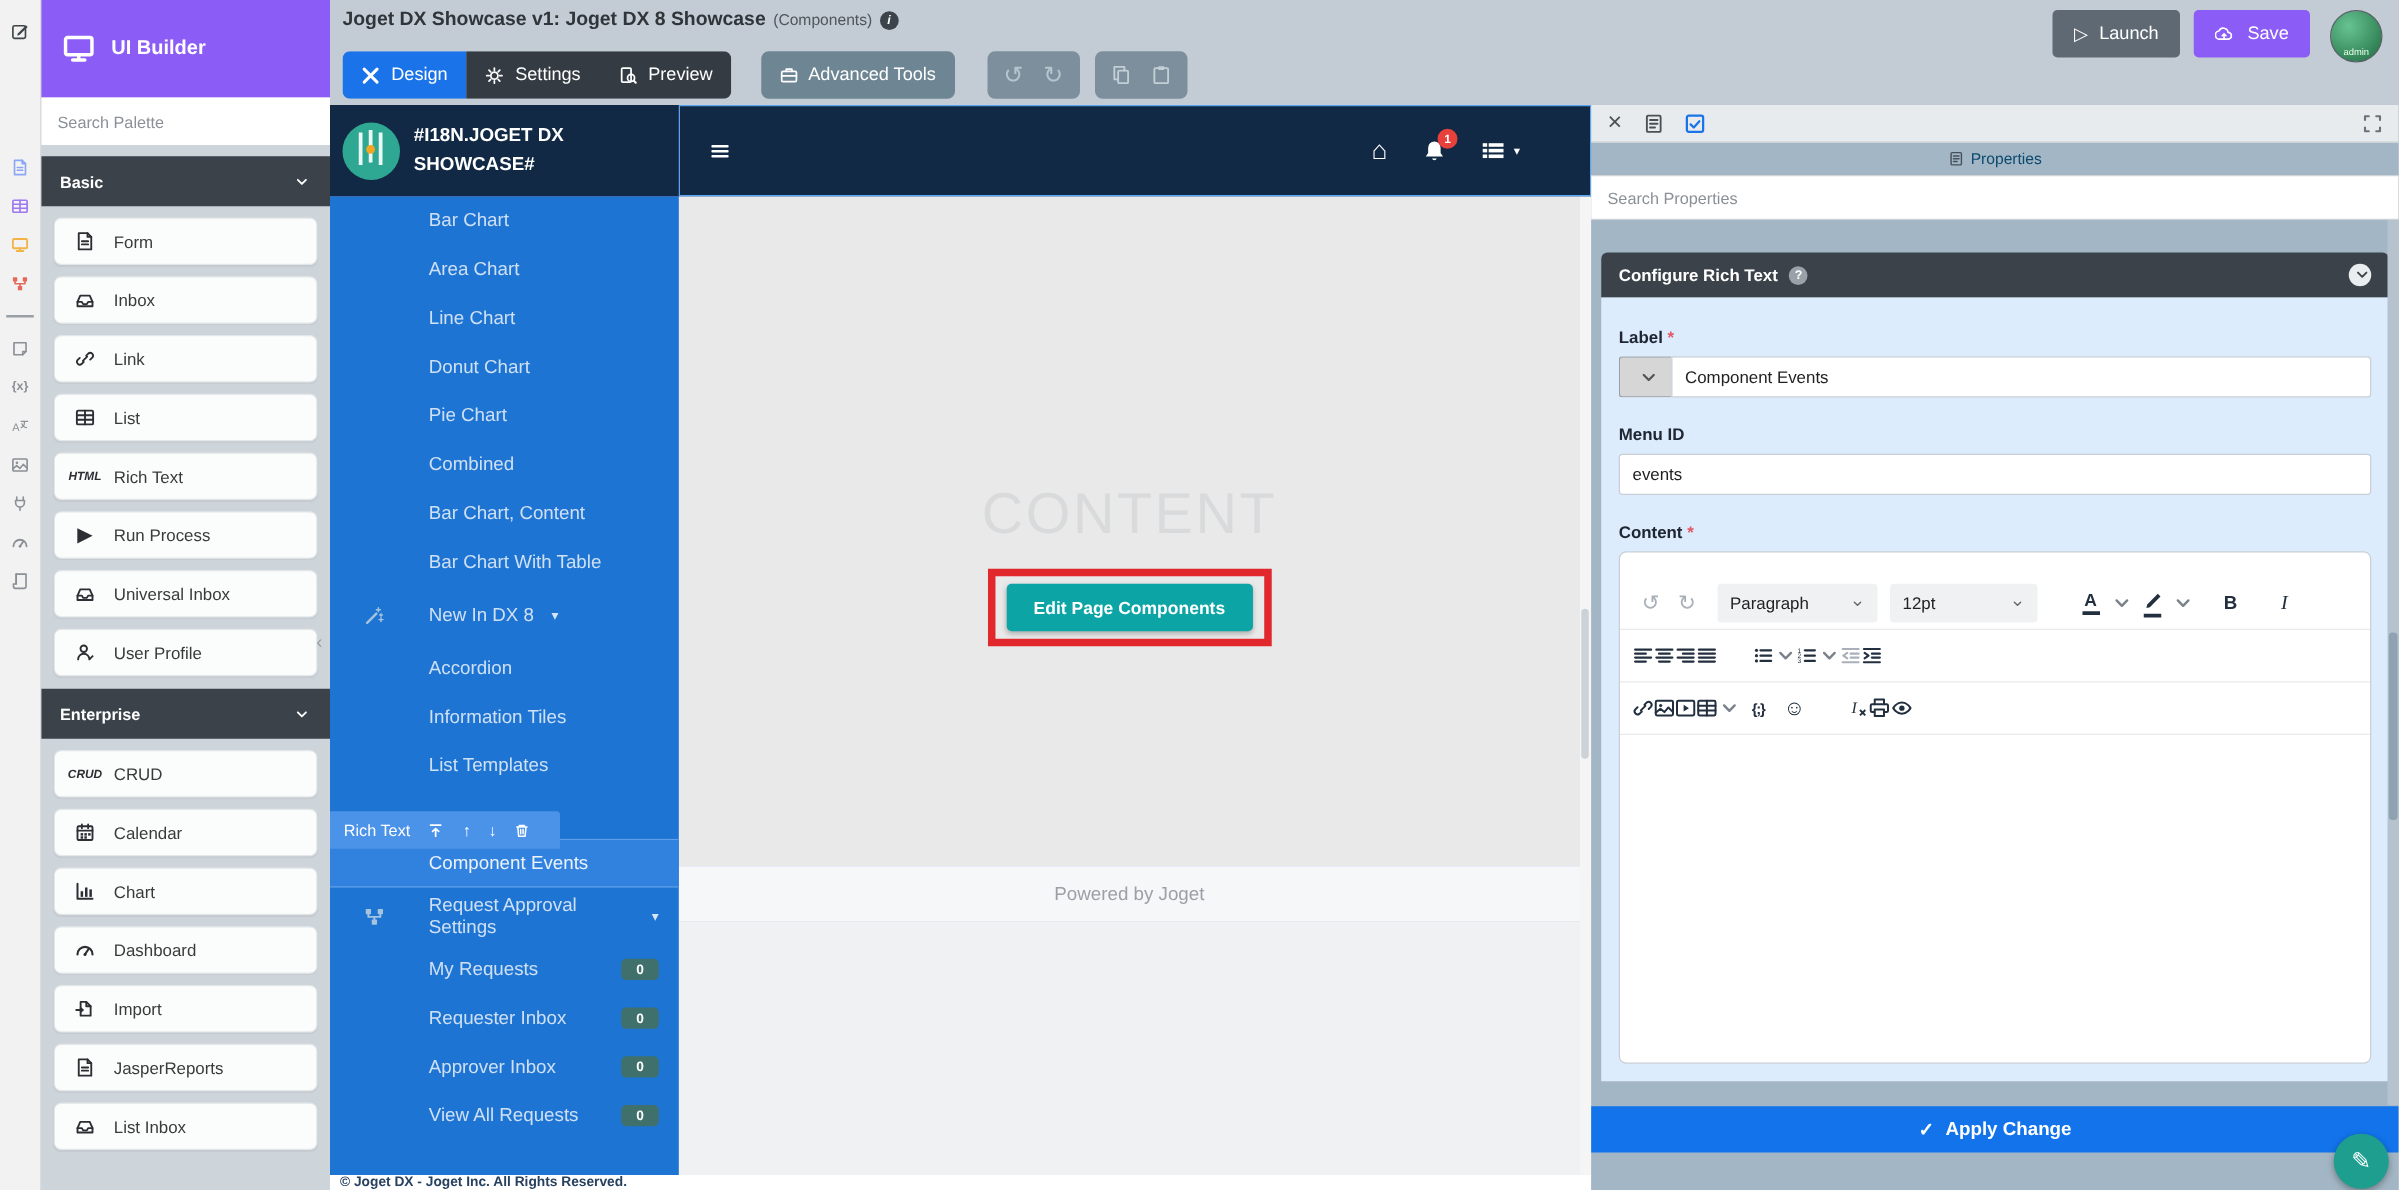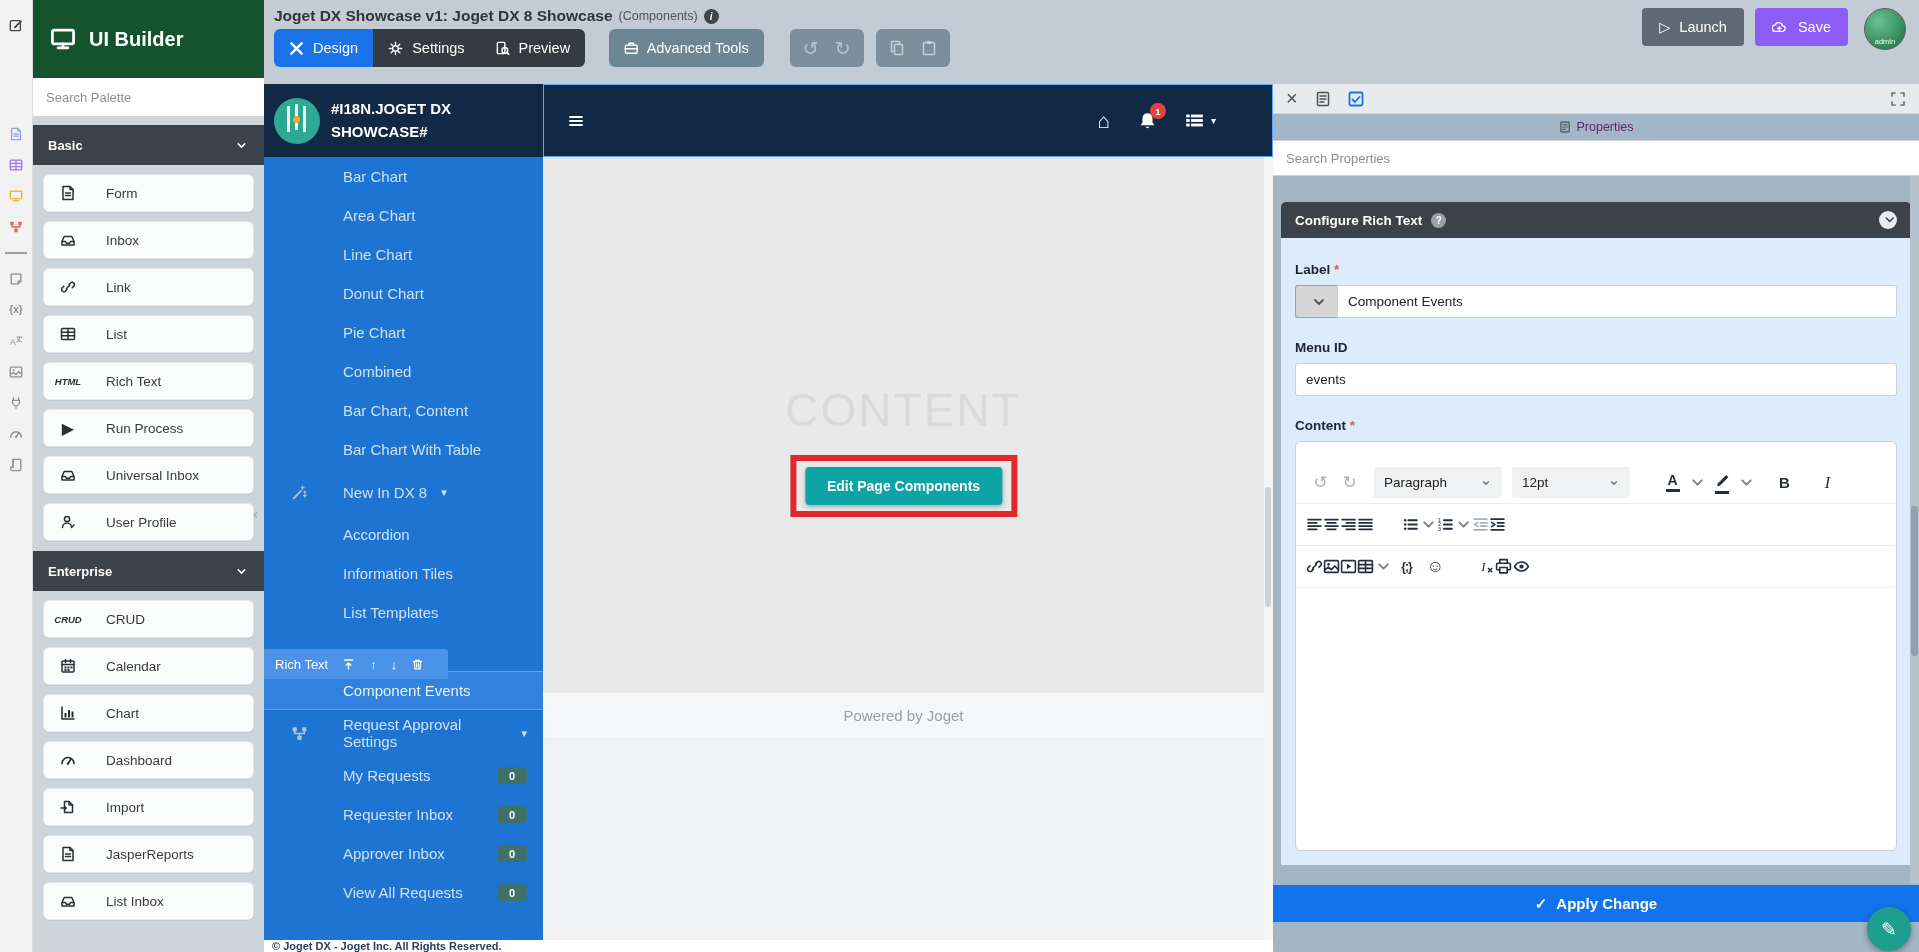--- a/index.html
+++ b/index.html
@@ -8,39 +8,39 @@
 #root{position:relative;width:1919px;height:952px;overflow:hidden;background:#c3ccd4}
 svg{display:block}
 
 .rail{position:absolute;left:0;top:0;width:33px;height:952px;background:#f2f2f2;border-right:1px solid #dcdcdc;display:flex;flex-direction:column;align-items:center;padding-top:16px;gap:13px;z-index:8}
 .ric{width:18px;height:18px;display:flex;align-items:center;justify-content:center;font-size:14px;line-height:1}
 .ric:first-child{margin-bottom:78px}
 .ric .t{font-size:10px;font-weight:bold}
 .rdiv{width:22px;border-top:2px solid #9aa0a6;margin:3px 0}
 
 .palette{position:absolute;left:33px;top:0;width:231px;height:952px;background:#ced5da;overflow:hidden;z-index:8}
-.phead{height:78px;background:#14532d;color:#fff;display:flex;align-items:center;gap:13px;padding:0 17px;font-size:20px;font-weight:bold}
+.phead{height:78px;background:#8b5cf6;color:#fff;display:flex;align-items:center;gap:13px;padding:0 17px;font-size:16px;font-weight:bold}
 .phead .mic{color:#fff}
 .psearch input{width:100%;height:38px;border:0;padding:0 13px;font-size:13px;outline:none;color:#333}
 .psearch input::placeholder{color:#8a9096}
 .sechead{height:40px;background:#3b4249;color:#fff;display:flex;align-items:center;justify-content:space-between;padding:0 15px;font-size:13px;font-weight:bold;margin-top:9px}
 .sechead .chev{color:#fff}
 .cards{padding:9px 10px 1px;display:flex;flex-direction:column;gap:9px}
-.card{height:38px;background:#fbfcfc;border:1px solid #e4e7e9;border-radius:6px;display:flex;align-items:center;padding:0 10px;gap:24px;font-size:13.5px;color:#3a3a3a;box-shadow:0 1px 1px rgba(0,0,0,.05)}
+.card{height:38px;background:#fbfcfc;border:1px solid #e4e7e9;border-radius:6px;display:flex;align-items:center;padding:0 10px;gap:9px;font-size:13.5px;color:#3a3a3a;box-shadow:0 1px 1px rgba(0,0,0,.05)}
 .card .cic{width:28px;display:flex;justify-content:center;align-items:center;font-size:16px;color:#2b2f33}
 .cic.txt{font-size:9.5px;font-style:italic;font-weight:bold;color:#2b2f33}
 .collapse{position:absolute;left:253px;top:505px;color:#9aa0a6;font-size:15px;z-index:9}
 
 .topbar{position:absolute;left:264px;top:0;width:1655px;height:84px;display:flex;justify-content:space-between;z-index:7}
 .tleft{padding:7px 0 0 10px}
 .apptitle{display:flex;align-items:center;gap:6px;font-size:15.5px;font-weight:bold;color:#303539}
 .pub{font-size:12.5px;font-weight:normal;color:#4e555b}
 .infoc{width:15px;height:15px;border-radius:50%;background:#3c434a;color:#fff;font-size:10px;font-style:italic;font-weight:bold;display:flex;align-items:center;justify-content:center}
 .infoc::after{content:"i"}
-.btnrow{margin-top:4px;display:flex;align-items:center}
+.btnrow{margin-top:16px;display:flex;align-items:center}
 .seg{display:flex;border-radius:6px;overflow:hidden}
 .segb{display:flex;align-items:center;gap:9px;padding:0 15px;height:38px;font-size:14.5px;color:#fff;background:#343b42;cursor:pointer}
 .segb.active{background:#1a73e8}
 .segb .bic{font-size:15px}
 .adv{margin-left:24px;background:#6e8694;border-radius:6px;height:38px;padding:0 15px;display:flex;gap:8px;color:#fff;font-size:14.5px;align-items:center;cursor:pointer}
 .ugroup,.cgroup{height:38px;background:#7d8f9c;border-radius:6px;display:flex;align-items:center;gap:16px;padding:0 13px}
 .ugroup{margin-left:26px;color:#b6c4cd;font-size:19px}
 .cgroup{margin-left:12px;color:#c3cfd6;font-size:16px}
 .tright{display:flex;align-items:flex-start;gap:11px;padding:8px 13px 0 0}
 .hbtn{height:38px;border:none;border-radius:4px;color:#fff;font-size:14.5px;display:flex;align-items:center;gap:9px;padding:0 17px;cursor:pointer}
@@ -80,21 +80,21 @@
 .belowp{position:absolute;left:279px;top:653px;width:721px;height:203px;background:#f0f1f3}
 .appfooter{position:absolute;left:0;top:856px;width:1009px;height:12px;background:#fff;display:flex;align-items:center;padding-left:8px;font-size:11px;font-weight:bold;color:#28415f;z-index:3}
 .cscroll{position:absolute;left:1000px;top:73px;width:9px;height:783px;background:#f5f5f5}
 .cthumb{position:absolute;left:1px;top:330px;width:6px;height:120px;background:#cdd2d6;border-radius:3px}
 
 .panel{position:absolute;left:1273px;top:84px;width:646px;height:868px;background:#a3b6c5;z-index:7}
 .piconbar{height:30px;background:#e8ebee;border-bottom:1px solid #d2d7da;display:flex;align-items:center;gap:17px;padding:0 13px}
 .pic{font-size:16px;color:#4a5156;display:flex;cursor:pointer}
 .pic.checkic{color:#1a73e8}
 .pic.expandic{margin-left:auto;color:#6a737b}
-.ptab{height:26px;display:flex;align-items:center;justify-content:center;gap:6px;font-size:12.5px;color:#701a75}
+.ptab{height:26px;display:flex;align-items:center;justify-content:center;gap:6px;font-size:12.5px;color:#0c4a6e}
 .ptab .dic{font-size:12px;color:#44505a}
 .psearchp input{width:100%;height:36px;border:0;border-top:1px solid #cdd3d7;border-bottom:1px solid #cdd3d7;padding:0 13px;font-size:13px;outline:none;color:#333}
 .psearchp input::placeholder{color:#8a9096}
 .pbody{position:absolute;left:0;top:92px;width:646px;height:708px;padding:26px 8px 0;overflow:hidden}
 .confighead{height:36px;background:#3b4249;border-radius:5px 5px 0 0;display:flex;align-items:center;gap:9px;padding:0 14px;color:#fff;font-size:13.5px;font-weight:bold}
 .qmark{width:15px;height:15px;border-radius:50%;background:#9aa1a8;color:#fff;font-size:10px;font-weight:bold;display:flex;align-items:center;justify-content:center}
 .qmark::after{content:"?"}
 .chevcirc{margin-left:auto;width:18px;height:18px;border-radius:50%;background:#e9edf0;color:#3b4249;display:flex;align-items:center;justify-content:center;cursor:pointer}
 .pform{background:#ddecfd;padding:24px 14px 14px}
 .flabel{font-size:13.5px;font-weight:bold;color:#202733;margin-bottom:8px}

